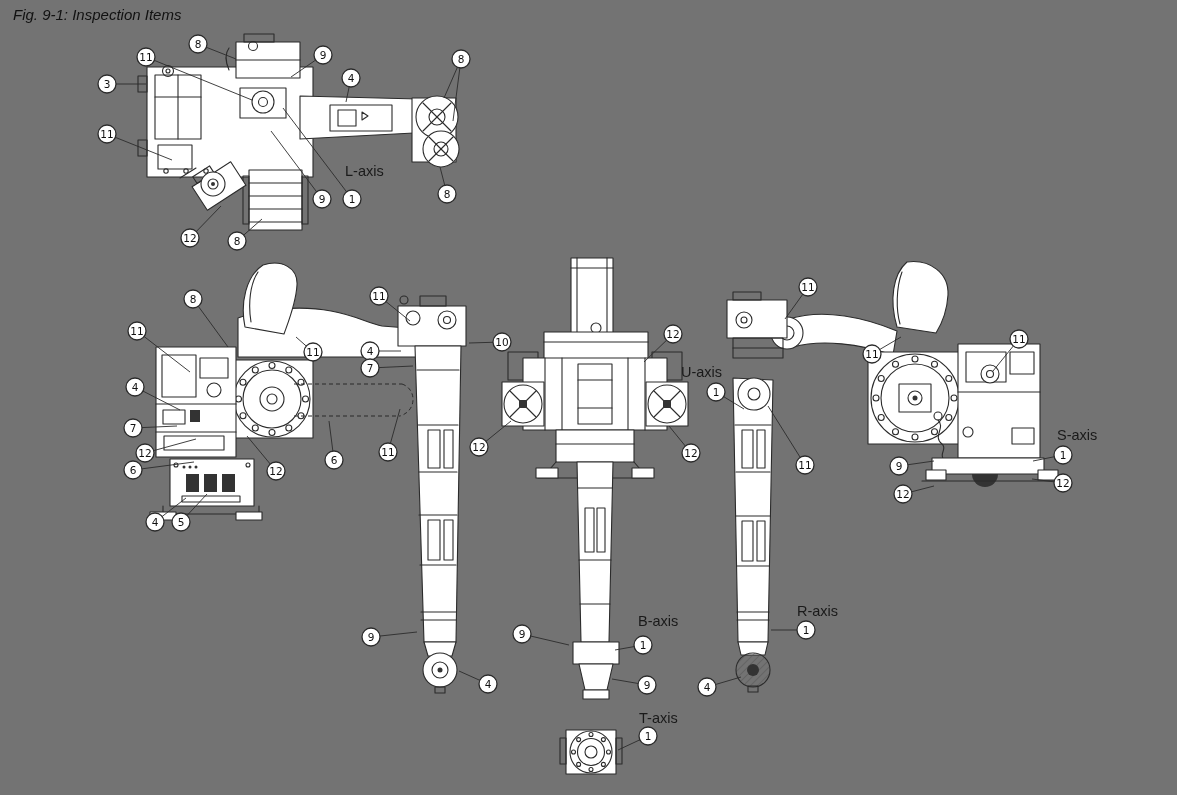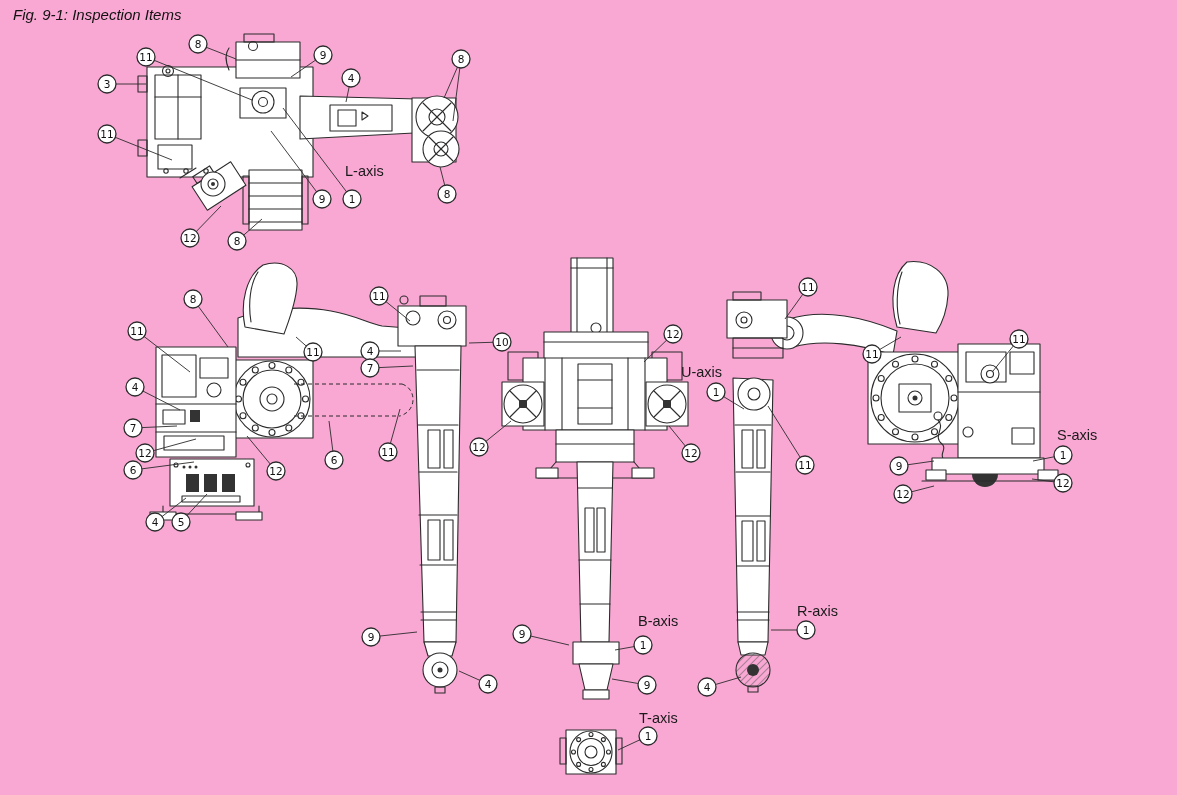--- a/index.html
+++ b/index.html
@@ -1,16 +1,16 @@
 <!DOCTYPE html>
 <html><head>
 <meta charset="utf-8">
 <style>
   html,body { margin:0; padding:0; background:#ffffff; }
-  .page { position:relative; width:1177px; height:795px; background:#f9a8d4; overflow:hidden;
+  .page { position:relative; width:1177px; height:795px; background:#737373; overflow:hidden;
           font-family:"Liberation Sans", sans-serif; }
   .figure-title { position:absolute; left:13px; top:6px; font:italic 15px "Liberation Sans", sans-serif; color:#111; }
   svg .s  { stroke:#2b2b2b; fill:none; stroke-width:1.1; stroke-linejoin:round; stroke-linecap:round; }
   svg .sf { stroke:#2b2b2b; fill:#ffffff; stroke-width:1.1; stroke-linejoin:round; }
   svg .dk { fill:#333333; stroke:none; }
   svg .dash { stroke:#2b2b2b; fill:none; stroke-width:1; stroke-dasharray:4 3; }
   svg .leader { stroke:#2b2b2b; stroke-width:0.9; fill:none; }
   svg .callout-circle { fill:#ffffff; stroke:#2b2b2b; stroke-width:1.3; }
   svg .callout-text { font:10.5px "DejaVu Sans", sans-serif; fill:#111; text-anchor:middle; }
   svg .axis-label { font:14.5px "Liberation Sans", sans-serif; fill:#1a1a1a; }

